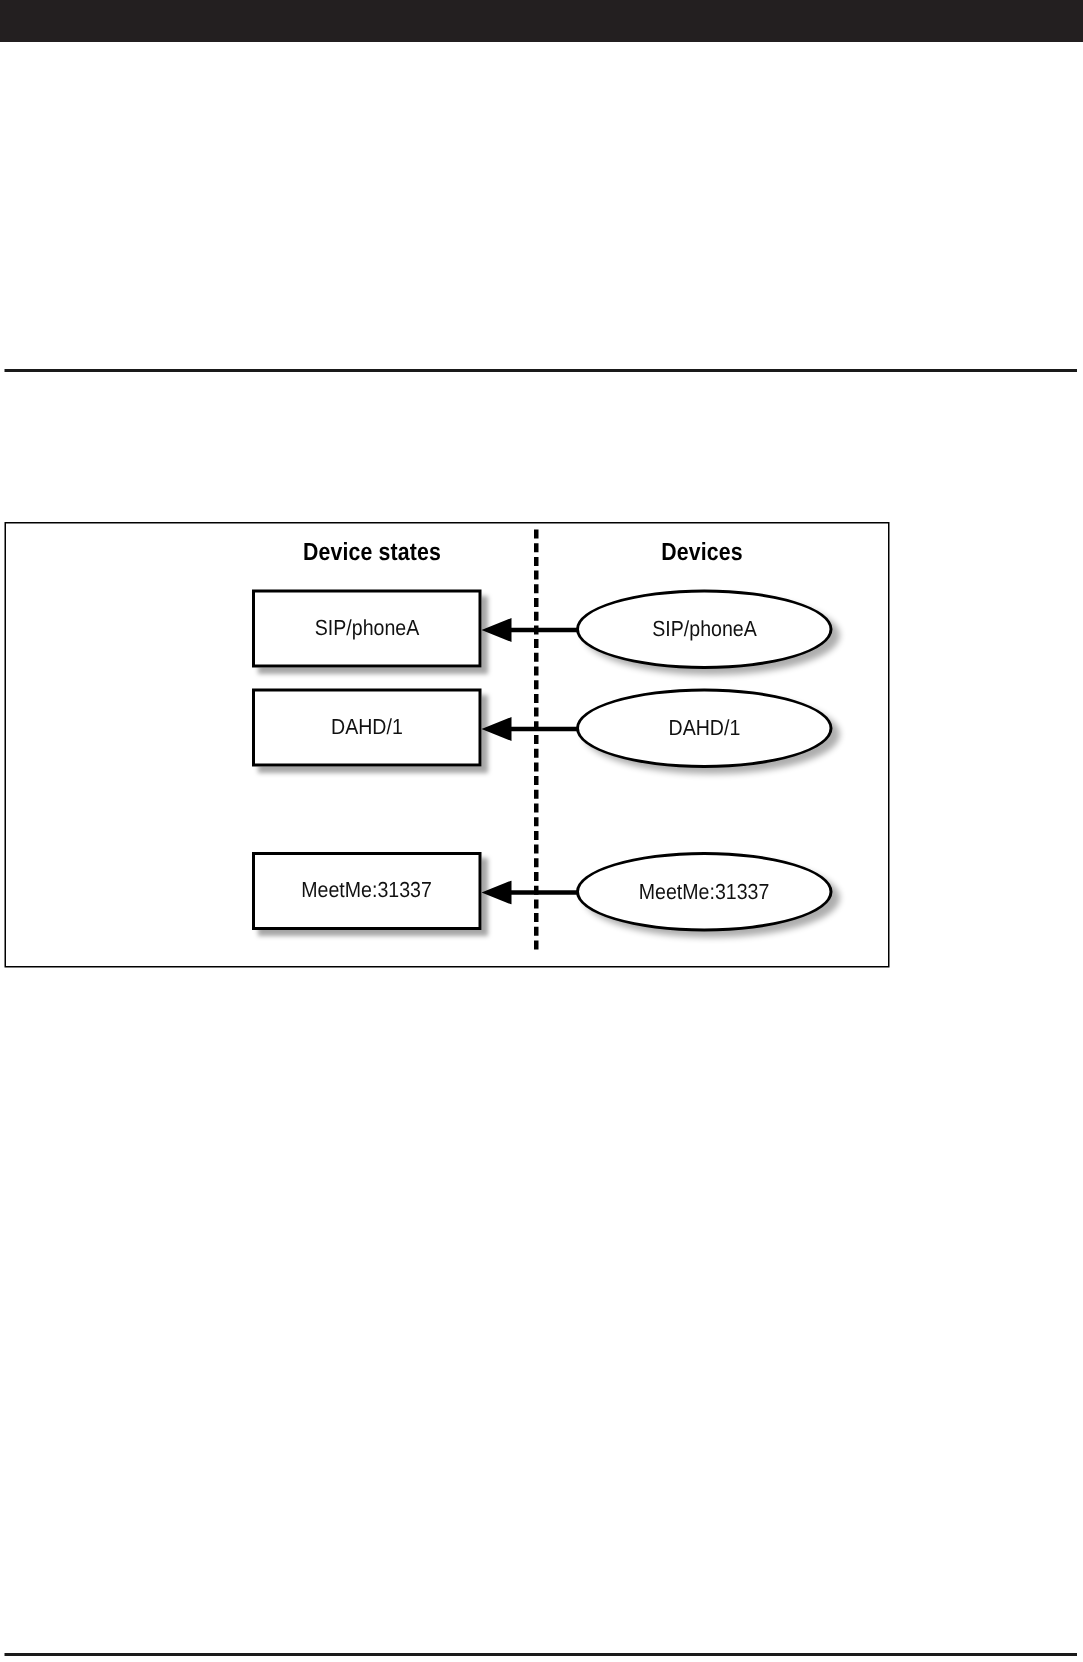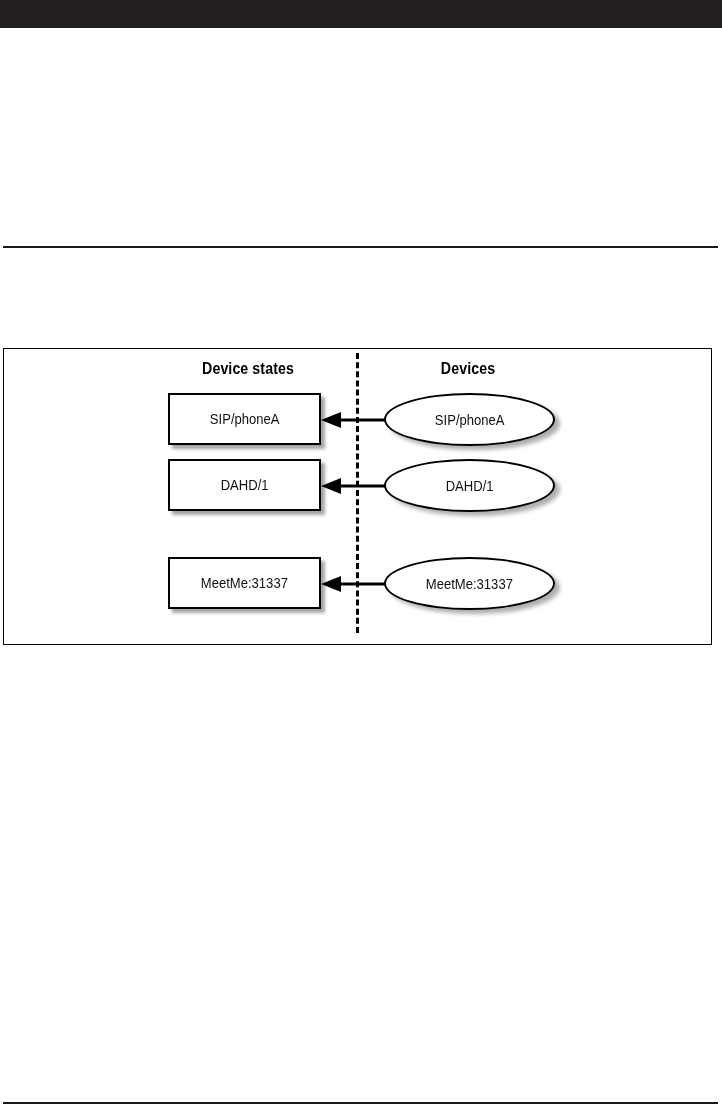--- a/index.html
+++ b/index.html
@@ -52,21 +52,21 @@
     font-size: 12px;
     line-height: 1.5;
     color: #ffffff;
   }
 
   
   .figure {
     position: absolute;
     left: 3px;
     top: 348px;
-    width: 709px;
+    width: 590px;
     height: 297px;
     border: 1.5px solid #000000;
     background: #ffffff;
     box-sizing: border-box;
   }
 
   .col-head {
     position: absolute;
     top: 10px;
     font-size: 16.5px;
@@ -90,21 +90,21 @@
   }
 
   .row {
     position: absolute;
     left: 0;
     width: 715px;
     height: 58px;
   }
   .row-1 { top: 44px; text-decoration: underline; }
   .row-2 { top: 110px; }
-  .row-3 { top: 208px; }
+  .row-3 { top: 219px; }
 
   
   .state-box {
     position: absolute;
     left: 164px;
     top: 0;
     width: 153px;
     height: 52px;
     background: #ffffff;
     border: 2.5px solid #000000;

